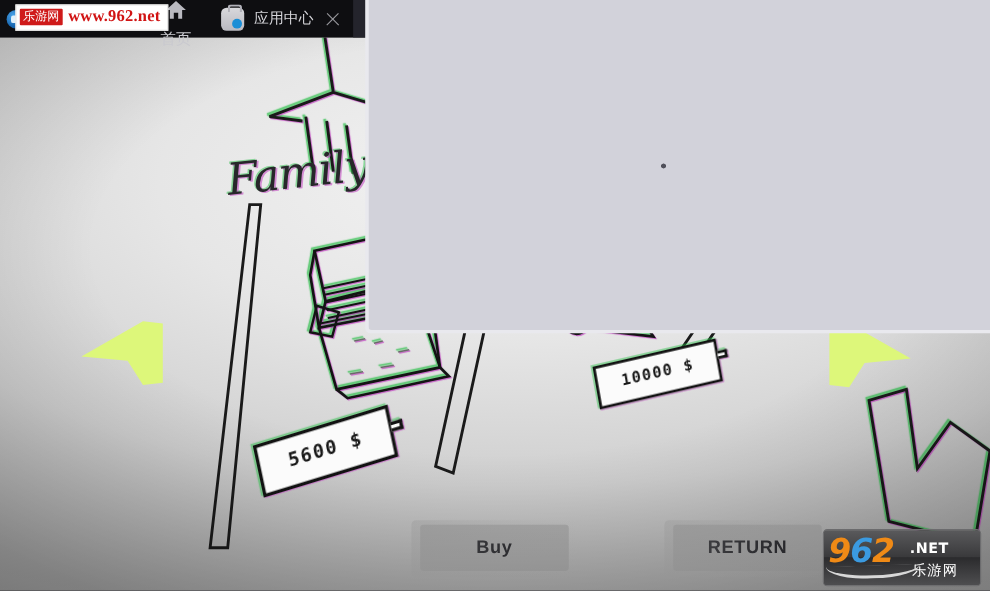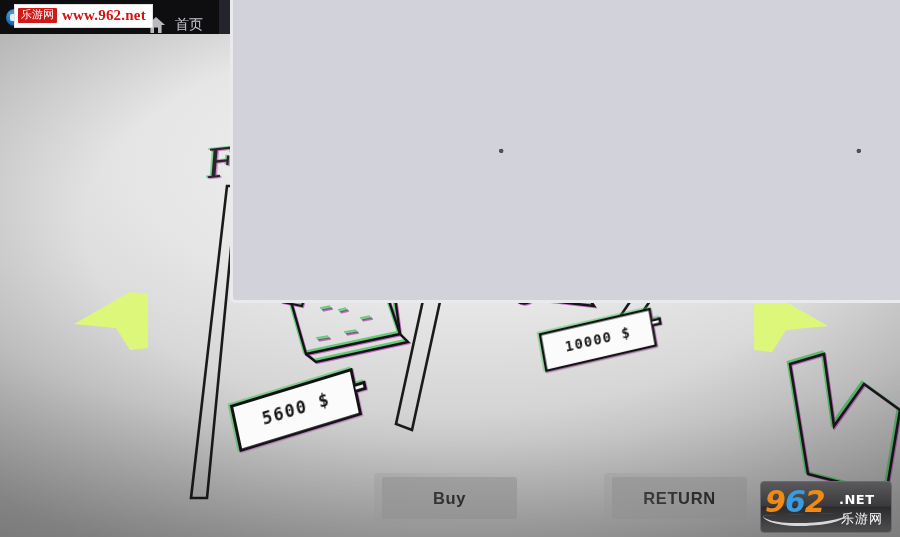--- a/index.html
+++ b/index.html
@@ -30,22 +30,23 @@
   }
   .brand-logo::after{
     content:""; position:absolute; left:4px; top:5px; width:9px;height:7px;
     background:#dff0fb; border-radius:2px;
   }
   .brand-name{
     color:#cfcfd4; font-size:14px; white-space:nowrap;
     letter-spacing:.2px;
   }
   .tb-home{
-    display:flex; align-items:flex-end; gap:9px;
+    display:flex; align-items:center; gap:9px;
     padding:0 16px;
+    flex-direction:column;
   }
   .home-icon{ width:20px; height:18px; position:relative; flex:0 0 auto;}
   .home-icon svg{ display:block; }
   .home-label{ color:#c9c9cf; font-size:14px; white-space:nowrap;}
 
   .tabs{ display:flex; align-items:stretch; }
   .tab{
     display:flex; align-items:center; gap:9px;
     padding:0 10px 0 11px; min-width:130px;
     position:relative; cursor:default;
@@ -193,24 +194,24 @@
   .wm-top .cn{
     background:#cf1a1a; color:#fff; font-size:11px; padding:1px 3px 2px 3px;
     font-family:"DejaVu Sans", sans-serif; line-height:1.05; border-radius:1px;
   }
   .wm-top .url{
     color:#d11414; font-size:15px; font-weight:bold;
     font-family:"Liberation Serif", serif; letter-spacing:.2px;
   }
   .wm-logo{
     position:absolute; right:8px; bottom:4px; z-index:60;
-    width:132px; height:52px; border-radius:4px;
+    width:144px; height:52px; border-radius:4px;
     background:linear-gradient(180deg,#5a5a5c 0%, #3a3a3c 48%, #2b2b2d 50%, #4e4e50 100%);
     border:1px solid #6b6b6d;
-    display:flex; align-items:center; justify-content:center;
+    display:flex; align-items:center; 
     overflow:hidden;
   }
   .wm-logo-inner{ position:relative; width:132px; height:44px; }
   .wm-962{
     position:absolute; left:4px; top:2px;
     font-family:"DejaVu Sans", sans-serif; font-weight:bold; font-size:30px;
     font-style:italic; letter-spacing:-1px; line-height:1;
   }
   .wm-962 .n9{ color:#f08a16; }
   .wm-962 .n6{ color:#3b9ae0; }
@@ -246,20 +247,25 @@
     <div class="tb-home">
       <div class="home-icon">
         <svg width="20" height="18" viewBox="0 0 20 18">
           <path d="M10 1 L19 9 L15.6 9 L15.6 17 L12 17 L12 11.6 L8 11.6 L8 17 L4.4 17 L4.4 9 L1 9 Z" fill="#b9b9c0"></path>
         </svg>
       </div>
       <div class="home-label">首页</div>
     </div>
 
     <div class="tabs">
+      <div class="tab">
+        <div class="tab-ico appcenter"></div>
+        <div class="tab-label">应用中心</div>
+        <div class="tab-close"></div>
+      </div>
       <div class="tab active">
         <div class="tab-ico game"></div>
 
       </div>
     </div>
 
   </div>
 
   <div class="game">
 

